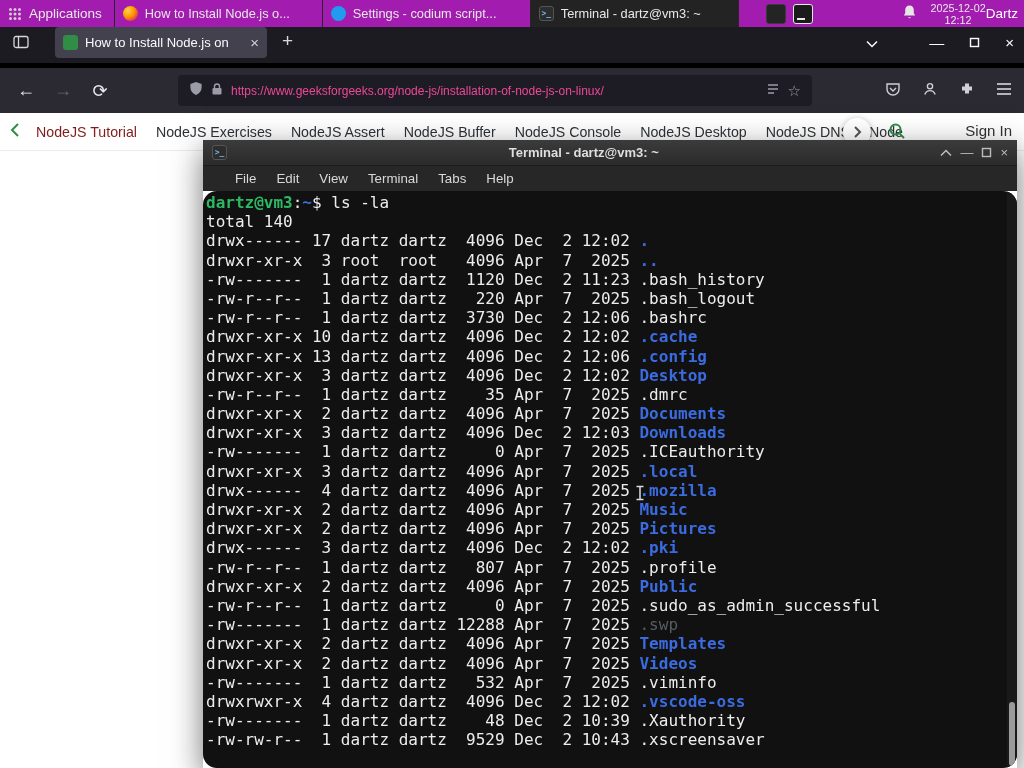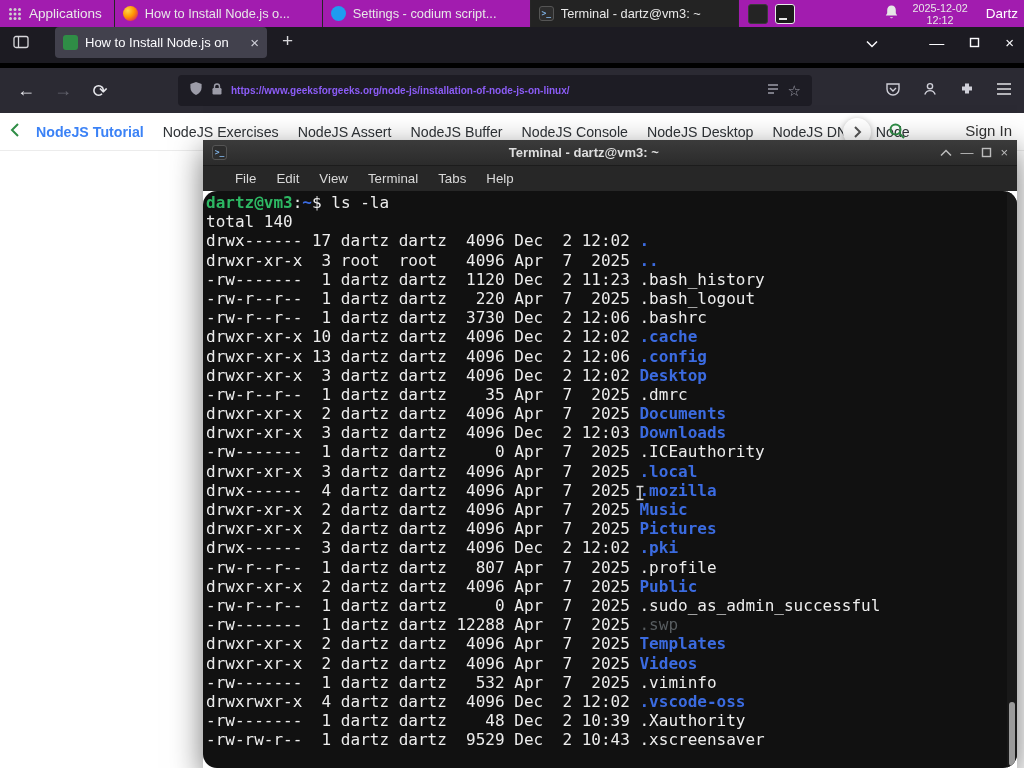--- a/index.html
+++ b/index.html
@@ -6,21 +6,21 @@
   html,body { width:1024px; height:768px; background:#000; }
   .screen { position:relative; width:1024px; height:768px; overflow:hidden;
             font-family:"Liberation Sans",sans-serif; background:#000; }
 
   
   .page { position:absolute; left:0; right:0; top:113px; bottom:0; background:#fff; z-index:1; }
   .gfg-nav { position:relative; height:38px; background:#fff; border-bottom:1px solid #ececec;
              display:flex; align-items:center; gap:19px; padding-left:36px;
              font-size:14.2px; color:#2f3337; white-space:nowrap; }
   .gfg-item { cursor:pointer; }
-  .gfg-item.first { font-weight:bold; color:#3b82f6; }
+  .gfg-item.first { font-weight:normal; color:#7f1d1d; }
   .gfg-prev { position:absolute; left:10px; top:9px; }
   .gfg-next { position:absolute; left:843px; top:5px; width:28px; height:28px; border-radius:50%;
               background:#fff; box-shadow:0 1px 6px rgba(0,0,0,.28); display:flex; align-items:center; justify-content:center; }
   .gfg-search { position:absolute; right:118px; top:9px; }
   .gfg-signin { position:absolute; right:12px; top:9px; font-size:15px; color:#333; cursor:pointer; }
 
   
   .ff-tabbar { position:absolute; left:0; right:0; top:22px; height:41px; background:#1c1b22; z-index:5; }
   .ffview { position:absolute; left:13px; top:13px; }
   .tab { position:absolute; left:55px; top:5px; width:212px; height:31px; background:#42414d;
@@ -33,21 +33,21 @@
   .tab-right { position:absolute; right:10px; top:0; height:41px; display:flex; align-items:center; gap:25px; color:#fbfbfe; }
   .tab-right .sp { margin-right:26px; }
   .glyph { font-size:15px; line-height:1; color:#fbfbfe; }
 
   .ff-navbar { position:absolute; left:0; right:0; top:68px; height:45px; background:#2b2a33; z-index:5;
                display:flex; align-items:center; padding:0 14px; gap:13px; }
   .navg { font-size:18px; color:#e7e7ec; width:24px; text-align:center; }
   .navg.dim { color:#63636d; }
   .urlbar { position:absolute; left:178px; top:7px; width:634px; height:31px; background:#1d1c24;
             border-radius:4px; display:flex; align-items:center; gap:8px; padding:0 11px; }
-  .url-text { flex:1; color:#8b5cf6; font-size:10px; white-space:nowrap; overflow:hidden;font-weight:bold; }
+  .url-text { flex:1; color:#ec4899; font-size:12px; white-space:nowrap; overflow:hidden; }
   .star { color:#9c9ca8; font-size:15px; }
   .nav-right { position:absolute; right:12px; top:0; height:45px; display:flex; align-items:center; gap:21px; }
 
   
   .panel { position:absolute; left:0; right:0; top:0; height:27px; background:#a21caf; z-index:50;
            display:flex; align-items:center; color:#eaeaea; }
   .apps-btn { display:flex; align-items:center; gap:7px; height:100%; padding:0 12px 0 8px;
               border-right:1px solid #262626; font-size:13.5px; cursor:pointer; }
   .win-btn { display:flex; align-items:center; gap:7px; width:208px; height:100%; padding:0 8px;
              border-right:1px solid #262626; font-size:12.8px; color:#e8e8e8; cursor:pointer; }
@@ -57,21 +57,21 @@
   .ficon { width:15px; height:15px; border-radius:50%; flex:none; }
   .ficon.firefox { background:radial-gradient(circle at 32% 30%, #ffd54a, #ff9500 45%, #e8483f 72%, #b5007f); }
   .ficon.codium { background:#1f9cf0; }
   .ticon { width:15px; height:15px; border-radius:3px; background:#2d2d2d; border:1px solid #555;
            color:#7fb2e5; font:bold 8px "DejaVu Sans Mono",monospace; display:flex; align-items:center; justify-content:center; flex:none; }
   .tray { width:20px; height:20px; border-radius:3px; margin-right:7px; cursor:pointer; }
   .tray.t1 { background:#242424; border:1px solid #3a3a3a; }
   .tray.t2 { background:#1b1b1b; border:1px solid #e8e8e8; position:relative; }
   .tray.t2::after { content:""; position:absolute; left:3px; bottom:3px; width:8px; height:2px; background:#e8e8e8; }
   .bell { margin-left:82px; margin-right:14px; cursor:pointer; }
-  .clock { font-size:10.8px; line-height:12px; text-align:center; color:#e8e8e8; margin-right:18px; cursor:default; }
+  .clock { font-size:10.8px; line-height:12px; text-align:center; color:#e8e8e8; cursor:default; }
   .user { font-size:13.5px; color:#fff; margin-right:6px; }
 
   
   .terminal { position:absolute; left:203px; top:140px; width:814px; height:628px; z-index:20;
               box-shadow:0 10px 30px rgba(0,0,0,.55); }
   .t-titlebar { position:absolute; left:0; right:0; top:0; height:26px;
                 background:linear-gradient(#3b3b3b,#2b2b2b); border-bottom:1px solid #1c1c1c;
                 display:flex; align-items:center; padding:0 9px; gap:8px; }
   .t-title { flex:1; text-align:center; font-size:13px; font-weight:bold; color:#dedede;
              white-space:nowrap; overflow:hidden; }

